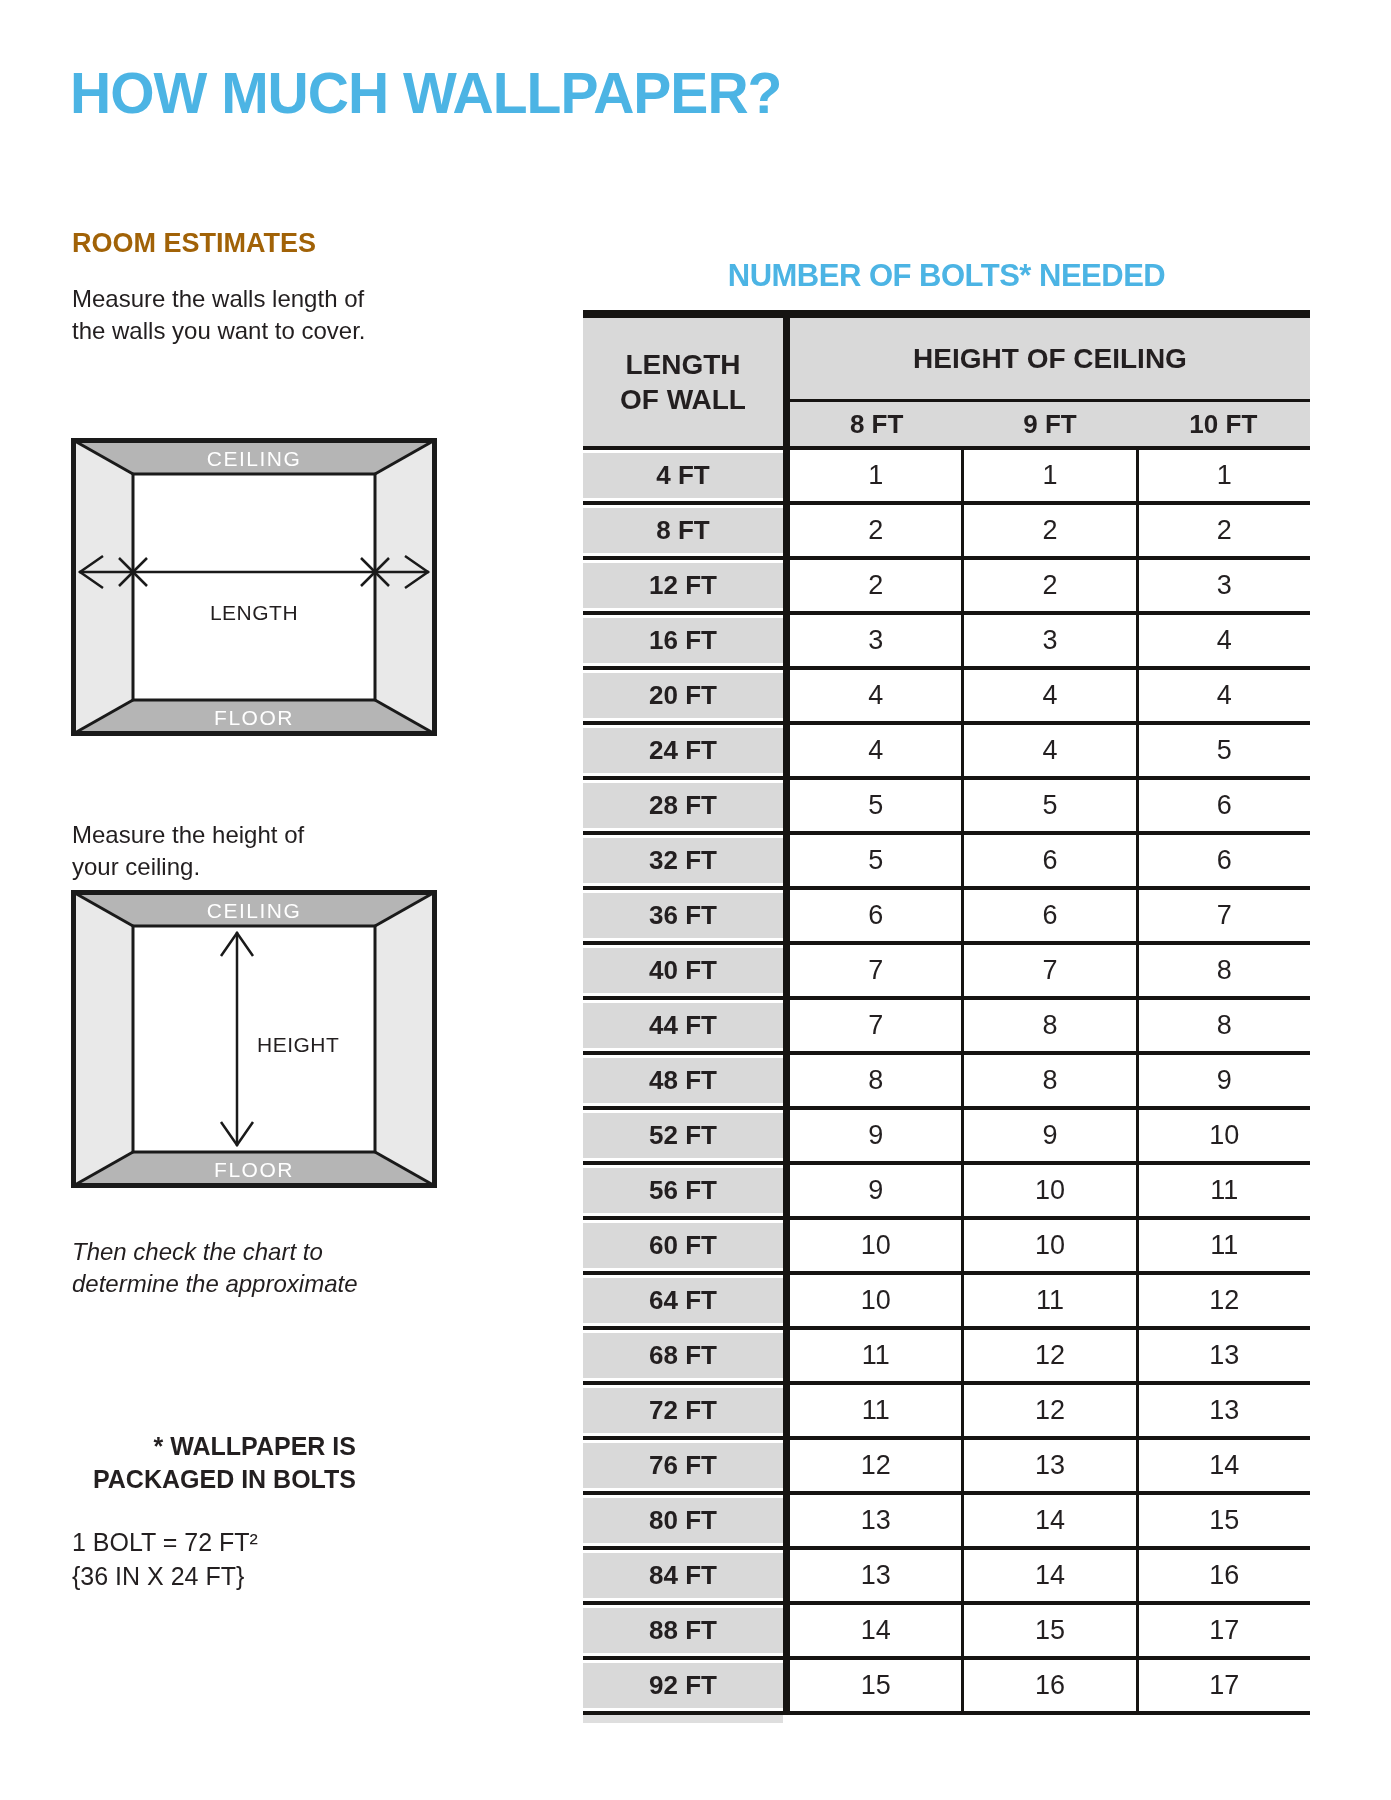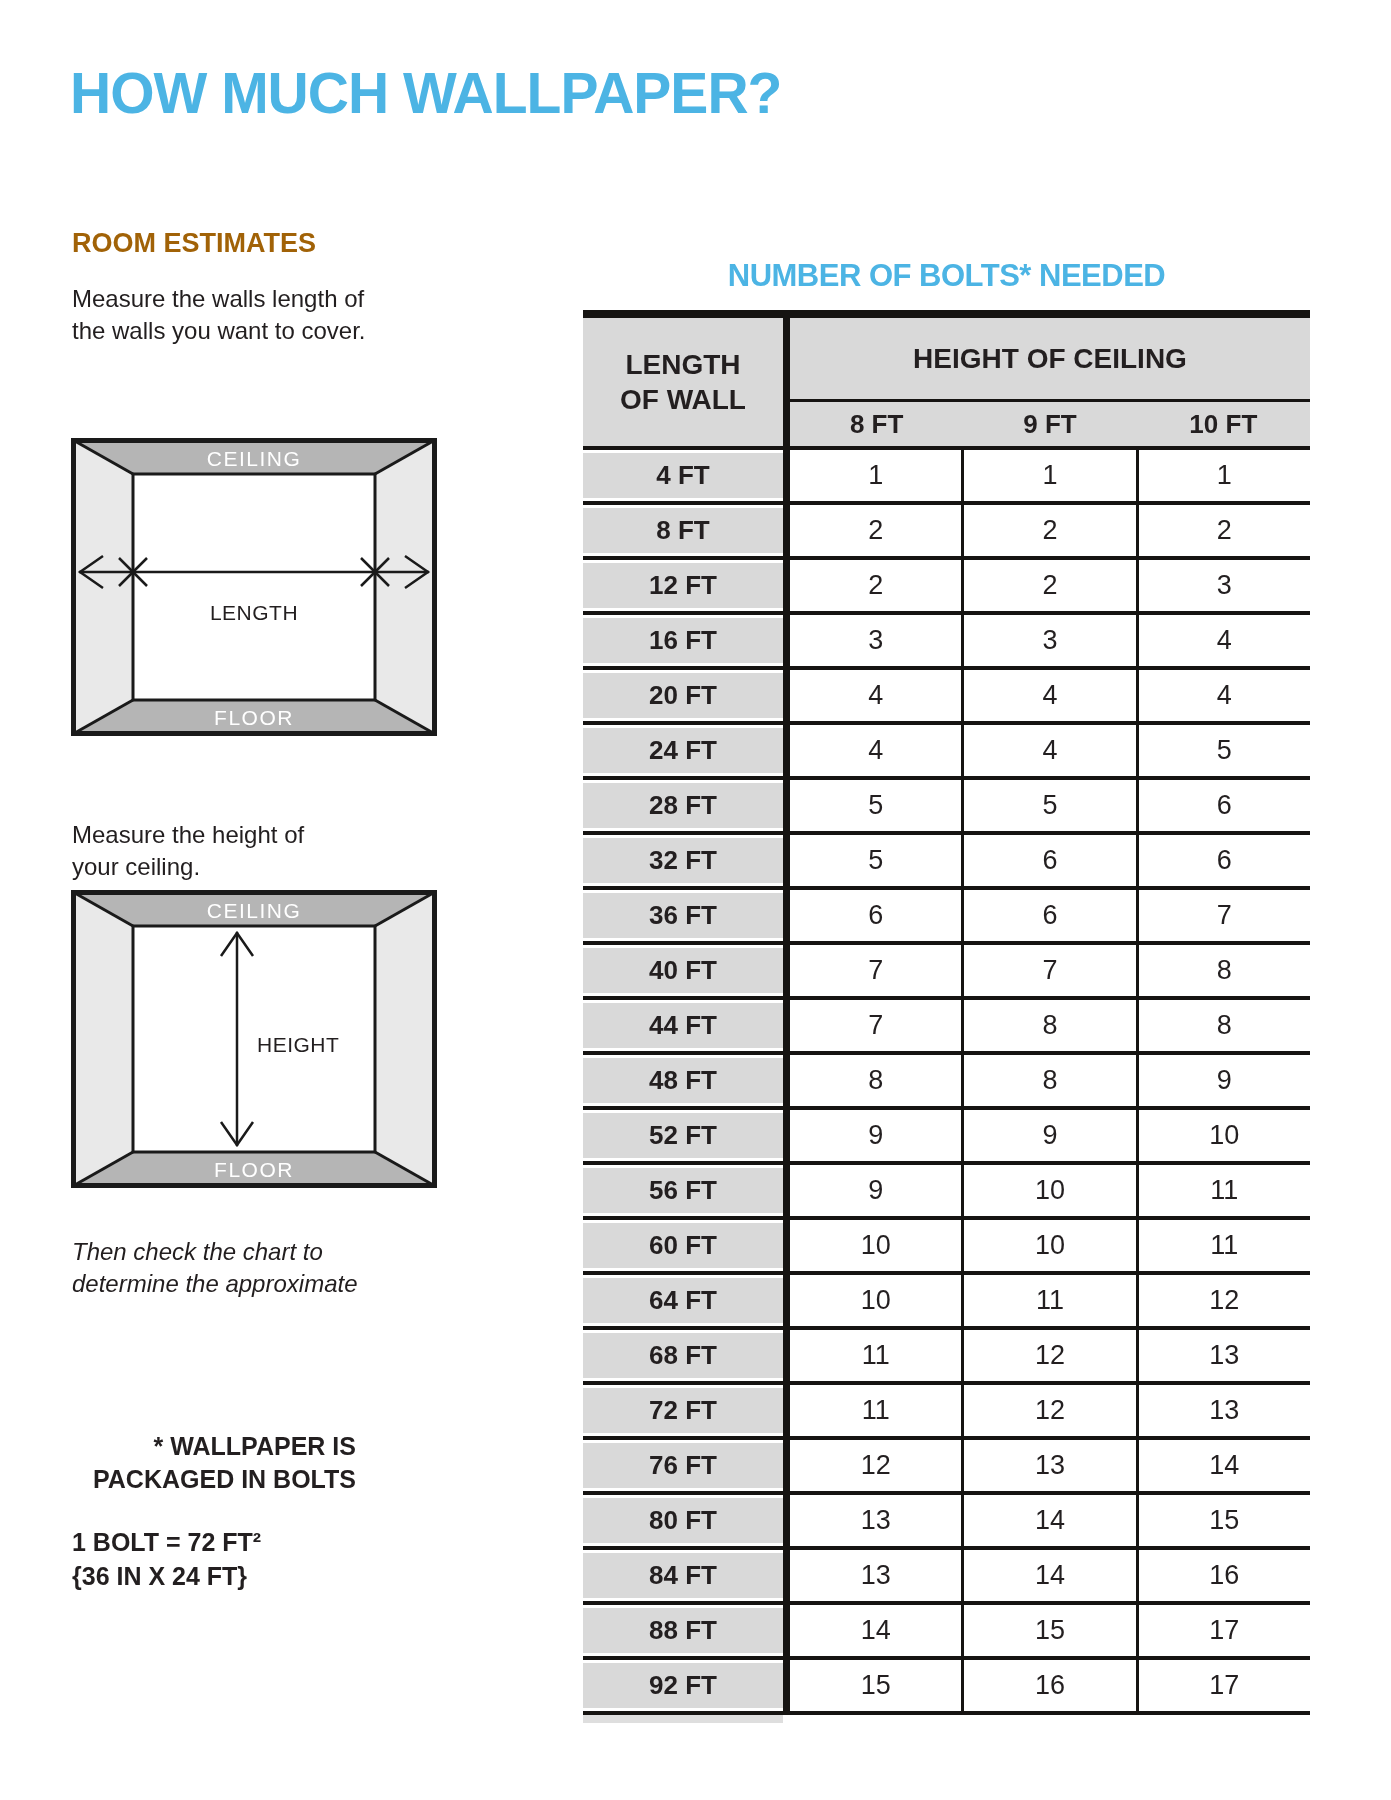--- a/index.html
+++ b/index.html
@@ -15,21 +15,21 @@
   .sect-head{
     left:72px;top:228px;font-size:27px;font-weight:bold;color:#a16207;
     letter-spacing:0px;
   }
   .body-text{font-size:24px;line-height:32px;color:#221e1f;}
   .p1{left:72px;top:283px;}
   .p2{left:72px;top:811px;margin-top:8px;}
   .p3{left:72px;top:1236px;font-style:italic;}
   .footnote{left:72px;top:1430px;font-size:25px;font-weight:bold;line-height:33px;text-align:right;}
   .footnote .ind{padding-left:21px;}
-  .boltinfo{left:72px;top:1525px;font-size:25px;font-weight:bold;line-height:34px;}
+  .boltinfo{left:72px;top:1525px;font-size:25px;font-weight:normal;line-height:34px;}
   .diagram{left:71px;}
   .d1{top:438px;}
   .d2{top:890px;}
 
   
   .tbl-title{
     left:583px;top:258px;width:727px;text-align:center;
     font-size:31px;font-weight:bold;color:#4cb4e4;letter-spacing:-0.5px;
   }
   .tbl{left:583px;top:310px;width:727px;}

